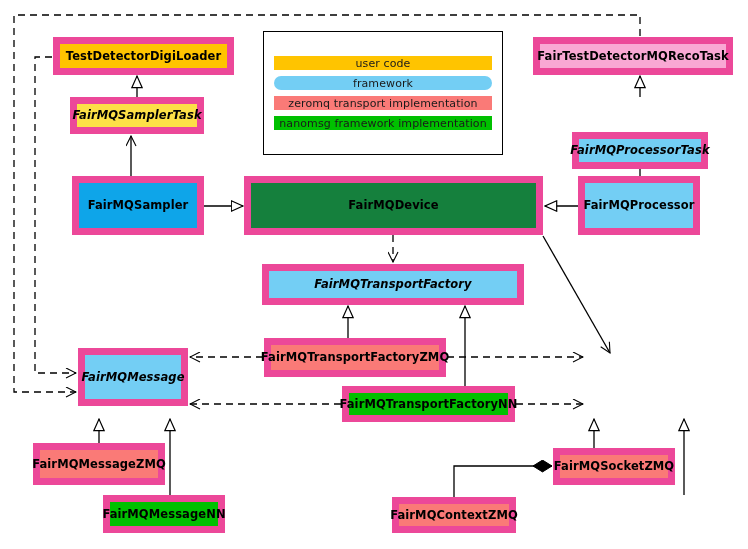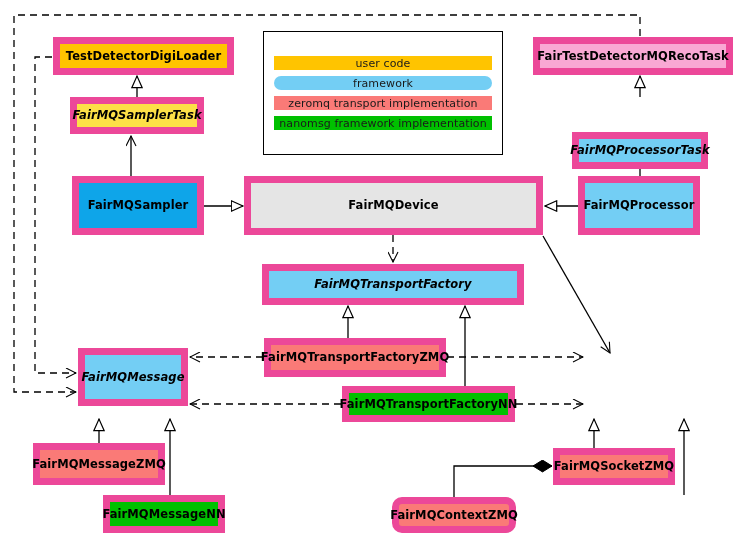--- a/index.html
+++ b/index.html
@@ -145,21 +145,21 @@
   </div>
 
   <div class="node abstract" style="left:572px; top:97px; width:136px; height:37px; background:#73CEF4;margin-top:35px;">
     <span>FairMQProcessorTask</span>
   </div>
 
   <div class="node" style="left:72px; top:176px; width:132px; height:59px; background:#0ea5e9;">
     <span>FairMQSampler</span>
   </div>
 
-  <div class="node" style="left:244px; top:176px; width:299px; height:59px; background:#e5e5e5;">
+  <div class="node" style="left:244px; top:176px; width:299px; height:59px; background:#15803d;">
     <span>FairMQDevice</span>
   </div>
 
   <div class="node" style="left:578px; top:176px; width:122px; height:59px; background:#73CEF4;">
     <span>FairMQProcessor</span>
   </div>
 
   <div class="node abstract" style="left:262px; top:264px; width:262px; height:41px; background:#73CEF4;">
     <span>FairMQTransportFactory</span>
   </div>
@@ -182,21 +182,21 @@
   </div>
 
   <div class="node" style="left:103px; top:495px; width:122px; height:38px; background:#00C000;">
     <span>FairMQMessageNN</span>
   </div>
 
   <div class="node" style="left:553px; top:448px; width:122px; height:37px; background:#FA7A77;text-align:right;">
     <span>FairMQSocketZMQ</span>
   </div>
 
-  <div class="node" style="left:392px; top:497px; width:124px; height:36px; background:#FA7A77;border-radius:10px;">
+  <div class="node" style="left:392px; top:497px; width:124px; height:36px; background:#FA7A77;">
     <span>FairMQContextZMQ</span>
   </div>
 
 
   <div class="legend-box" style="left:263px; top:31px; width:240px; height:124px;">
     <div class="legend-row" style="background:#FFC400;">
       <span>user code</span>
     </div>
     <div class="legend-row" style="background:#73CEF4;border-radius:8px;">
       <span>framework</span>

